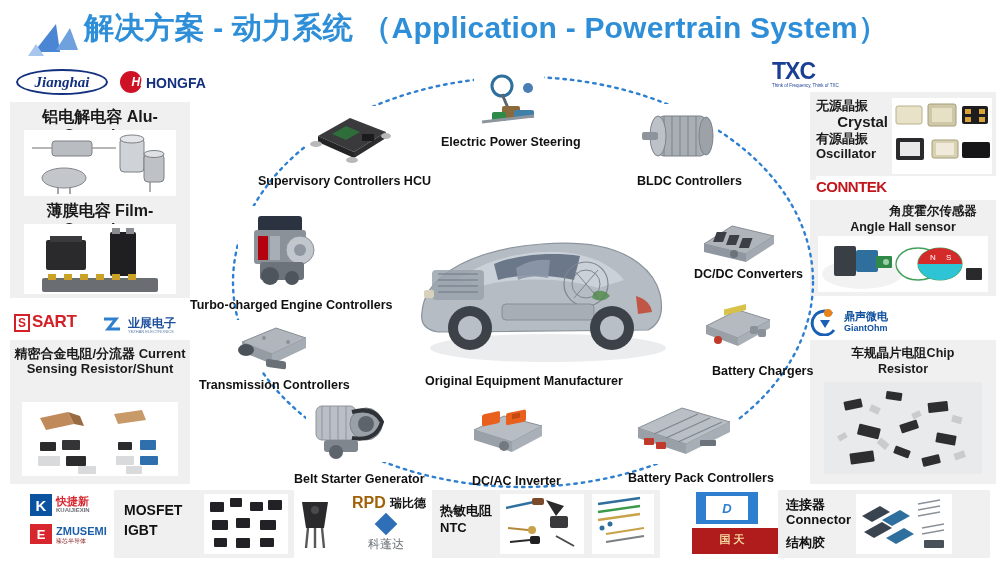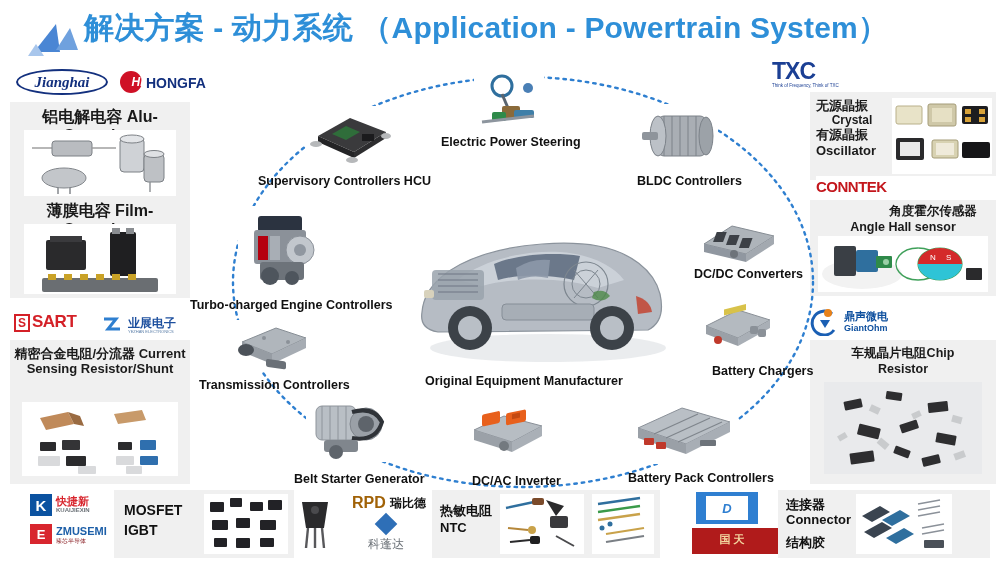--- a/index.html
+++ b/index.html
@@ -176,21 +176,21 @@
   <div class="logo-row" style="left:816px;top:58px;width:180px;height:32px;">
     <div style="position:absolute;left:-44px;top:0;">
       <div class="txc-word">TXC</div>
       <div style="font-size:4.5px;color:#1b3f94;margin-top:-2px;">Think of Frequency, Think of TXC</div>
     </div>
   </div>
 
   <div class="panel" style="left:810px;top:92px;width:186px;height:88px;">
     <div style="position:absolute;left:6px;top:6px;width:72px;text-align:left;">
       <div class="ptitle" style="text-align:left;font-size:13px;">无源晶振</div>
-      <div class="ptitle" style="text-align:center;font-size:12px;">Crystal</div>
+      <div class="ptitle" style="text-align:right;font-size:15px;">Crystal</div>
       <div class="ptitle" style="text-align:left;font-size:13px;">有源晶振</div>
       <div class="ptitle" style="text-align:left;font-size:13px;">Oscillator</div>
     </div>
     <div class="photo" style="left:82px;top:6px;width:100px;height:76px;background:#fff;">
       <svg width="100" height="76" viewBox="0 0 100 76">
         <rect x="0" y="0" width="100" height="76" fill="#ffffff"></rect>
         <rect x="4" y="8" width="26" height="18" rx="2" fill="#e8e3c8" stroke="#b9b08a"></rect>
         <rect x="36" y="6" width="28" height="22" rx="2" fill="#cfc8a8" stroke="#a59c78"></rect>
         <rect x="40" y="10" width="20" height="14" fill="#e6e0c4"></rect>
         <rect x="70" y="8" width="26" height="18" rx="2" fill="#1d1d1f"></rect>

